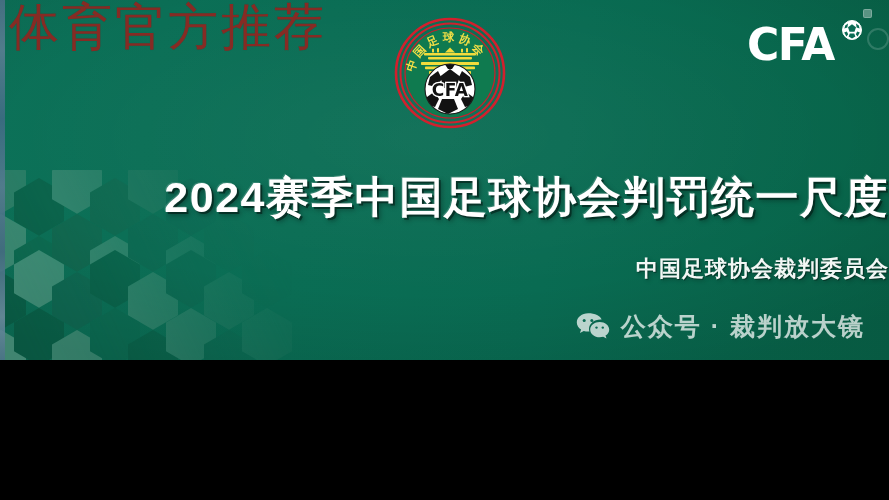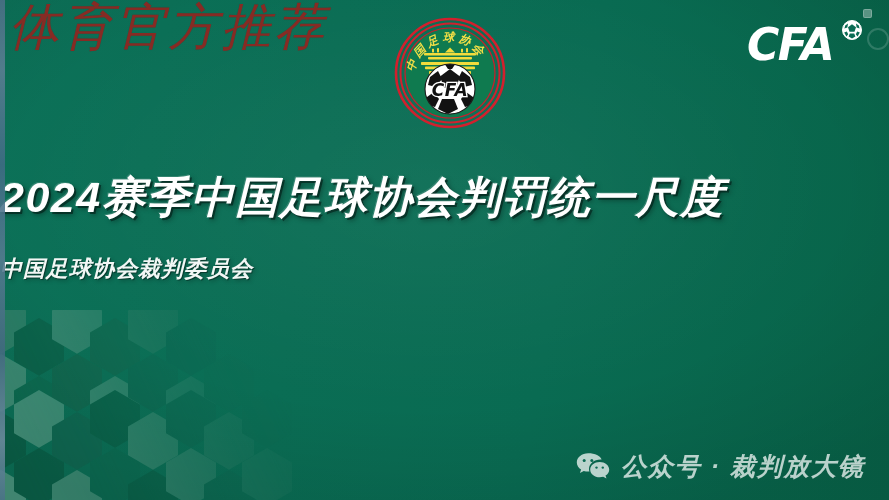--- a/index.html
+++ b/index.html
@@ -4,25 +4,24 @@
 <title>CFA Slide</title>
 <style>
   html, body {
     margin: 0;
     padding: 0;
     background: #000;
   }
   #slide {
     position: relative;
     width: 889px;
-    height: 500px;
+    height: 360px;
     overflow: hidden;
     background: #0a6b53;
     font-family: "Liberation Sans", "DejaVu Sans", sans-serif;
-    font-style: italic;
     -webkit-font-smoothing: antialiased;
   }
 
   
   #bg-base {
     position: absolute;
     inset: 0;
     background:
       linear-gradient(100deg,
         #0c7158 0%,
@@ -94,21 +93,21 @@
     align-items: flex-start;
   }
   #wordmark svg { display: block; }
 
   
   #title-block {
     position: absolute;
     left: 0;
     right: 0;
     top: 172px;
-    text-align: left;
+    text-align: right;
   }
   #main-title {
     font-size: 43px;
     font-weight: bold;
     color: #ffffff;
     letter-spacing: 1.5px;
     line-height: 1.18;
     text-shadow:
        2px 2px 0 rgba(0,0,0,0.42),
        3px 3px 5px rgba(0,0,0,0.34),

